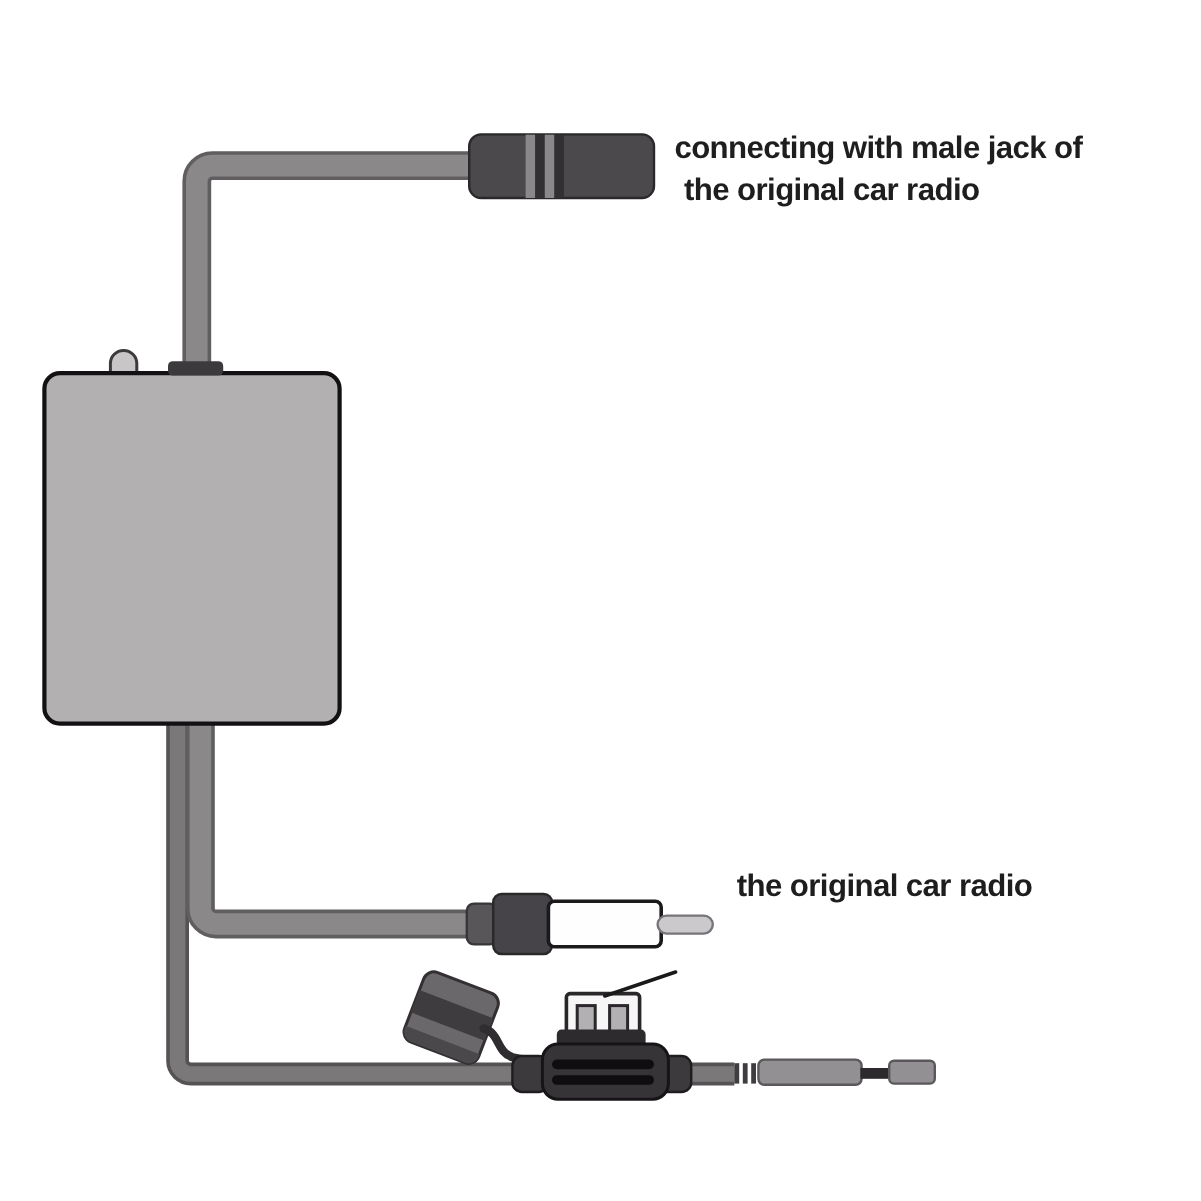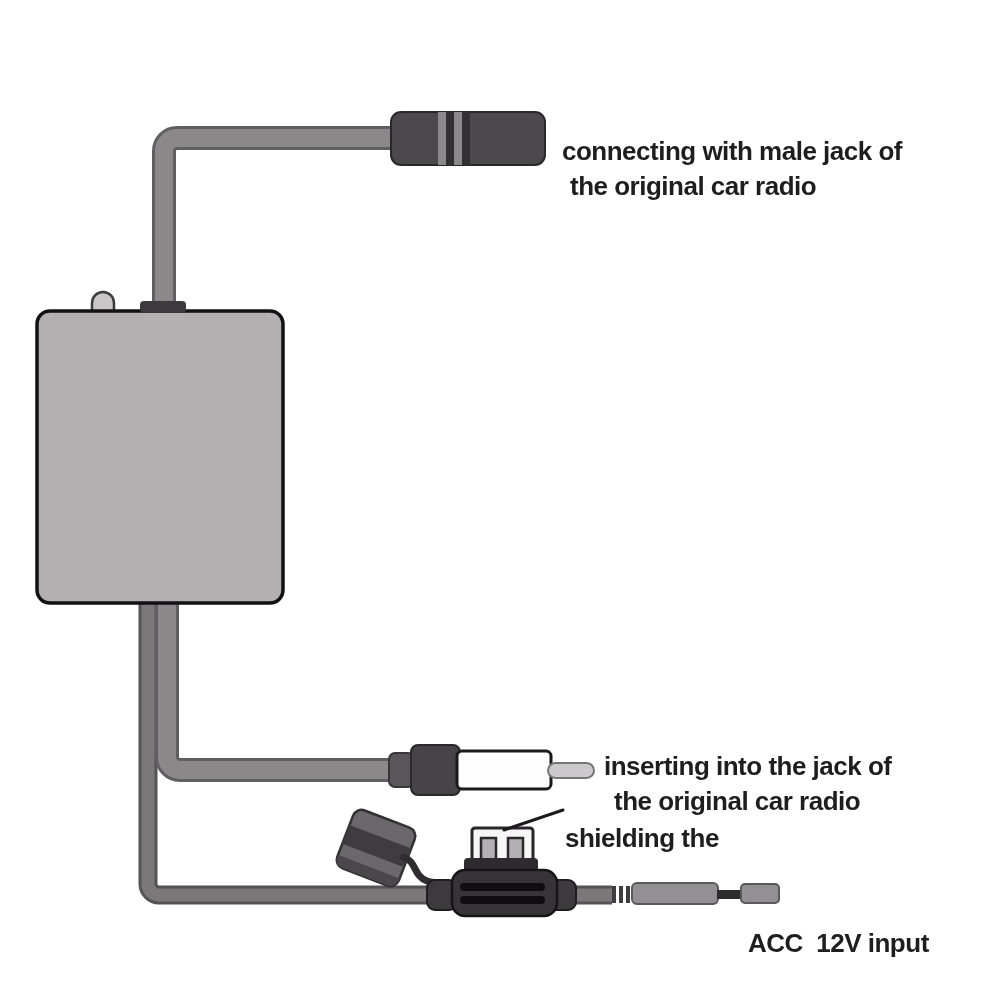--- a/index.html
+++ b/index.html
@@ -16,21 +16,20 @@
   .pcable-out{fill:none;stroke:var(--power-cable-outline);stroke-width:19px;}
   .pcable-in{fill:none;stroke:var(--power-cable-fill);stroke-width:13px;}
   .ann{
     position:absolute;
     color:var(--text,#1e1e1e);
     font-size:26px;
     line-height:35px;
     font-weight:700;
     letter-spacing:-0.5px;
     white-space:nowrap;
-    margin-top:28px;
   }
   .ann .l2-indent8{padding-left:8px;}
   .ann .l2-indent10{padding-left:10px;}
   .ann-acc{white-space:pre;}
 </style>
 </head>
 <body>
 
 <div id="canvas">
 
@@ -116,23 +115,20 @@
       <rect x="741" y="884" width="38" height="19" rx="4" style="fill:var(--segment-fill);stroke:var(--segment-outline);stroke-width:2"></rect>
     </g>
   </svg>
 
   <div class="ann" style="left:562px;top:106px;">
     <div>connecting with male jack of</div>
     <div class="l2-indent8">the original car radio</div>
   </div>
 
   <div class="ann" style="left:604px;top:721px;">
-    <div>inserting into the jack of</div>
     <div class="l2-indent10">the original car radio</div>
   </div>
 
   <div class="ann" style="left:565px;top:793px;">
-    <div>shielding the</div>
   </div>
 
-  <div class="ann ann-acc" style="left:748px;top:898px;">ACC  12V input</div>
 
 </div>
 
 </body></html>

